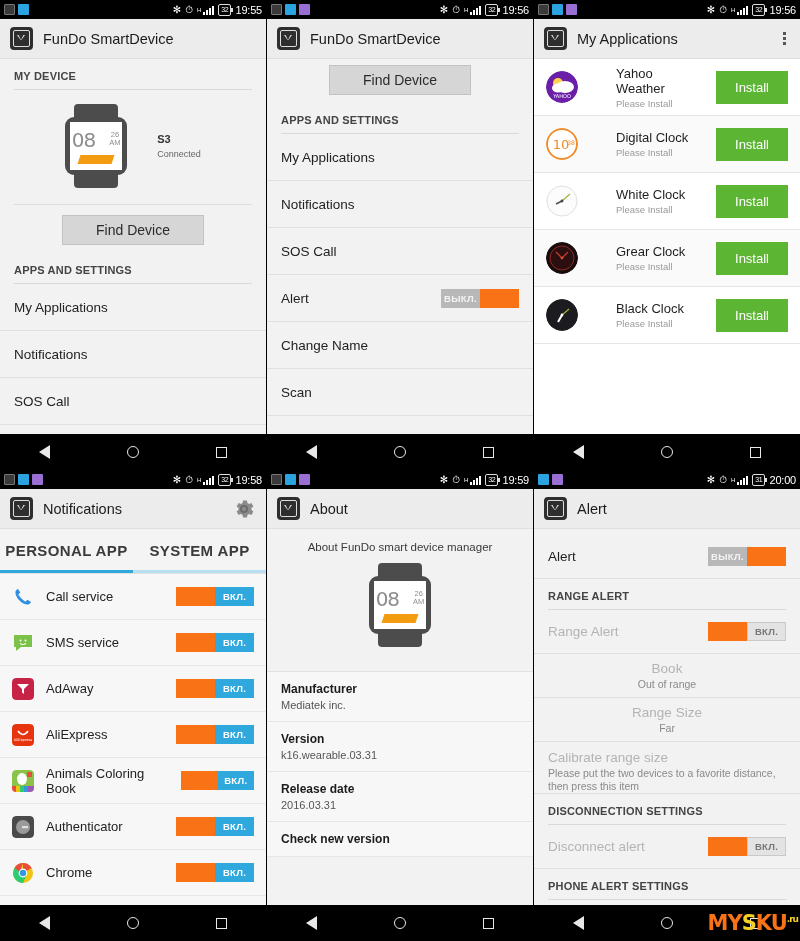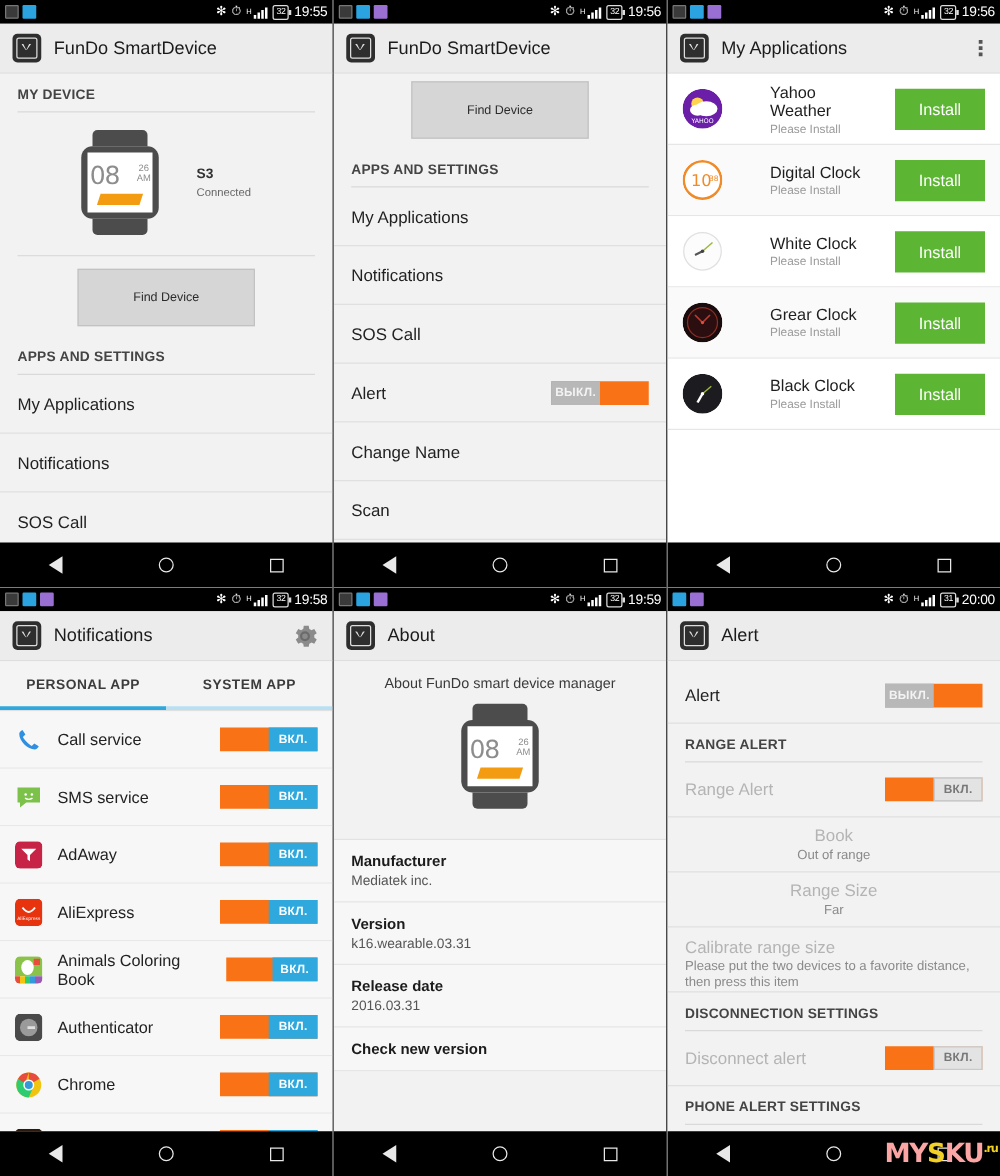--- a/index.html
+++ b/index.html
@@ -140,23 +140,23 @@
   .face-mm { display: flex; flex-direction: column; font-size: 7.5px; color: #8d8d8d; line-height: 8px; }
   .face-bar {
     width: 34px; height: 9px; background: #f39c12; margin-top: 4px;
     transform: skewX(-18deg);
   }
   .device-meta { margin-left: 30px; }
   .device-name { font-size: 11px; font-weight: bold; color: #333; }
   .device-state { font-size: 9px; color: #666; margin-top: 4px; }
 
   .find-btn {
-    display: block; margin: 0 auto; width: 142px; height: 46px;
+    display: block; margin: 0 auto; width: 142px; height: 30px;
     background: #d6d6d6; border: 1px solid #c2c2c2;
-    font-size: 10px; color: #2b2b2b; cursor: pointer;
+    font-size: 14px; color: #2b2b2b; cursor: pointer;
     font-family: "Liberation Sans", sans-serif;
   }
   .divider-top { border-top: 1px solid #dcdcdc; margin: 6px 14px 10px; }
 
   
   .applist { background: #fff; }
   .app-row {
     display: flex; align-items: center; gap: 11px;
     padding: 9px 12px; border-bottom: 1px solid #e6e6e6;
     background: #fff; height: 57px;
@@ -168,21 +168,21 @@
   .app-sub { font-size: 9.5px; color: #9a9a9a; }
   .install-btn {
     margin-left: auto; background: #5cb533; color: #fff;
     font-size: 13px; border: none; padding: 9px 16px; cursor: pointer;
     font-family: "Liberation Sans", sans-serif; min-width: 72px;
   }
 
   
   .tabs { display: flex; background: #f4f4f4; border-bottom: 1px solid #e0e0e0; }
   .tab {
-    flex: 1; text-align: center; font-size: 11px; font-weight: bold;
+    flex: 1; text-align: center; font-size: 15px; font-weight: bold;
     color: #3b3b3b; padding: 13px 0 11px; letter-spacing: 0.4px;
     border-bottom: 3px solid #b9dff2; cursor: pointer;
   }
   .tab.active { border-bottom-color: #2fa8dd; }
 
   
   .nrow {
     display: flex; align-items: center; gap: 12px;
     height: 46px; padding: 0 12px; border-bottom: 1px solid #e8e8e8;
     background: #f7f7f7; font-size: 13px; color: #222;
@@ -204,21 +204,21 @@
   }
   .nav-back { width: 0; height: 0; border-top: 7px solid transparent; border-bottom: 7px solid transparent; border-right: 11px solid #e8e8e8; }
   .nav-home { width: 12px; height: 12px; border: 1.7px solid #e8e8e8; border-radius: 50%; }
   .nav-recent { width: 11px; height: 11px; border: 1.7px solid #e8e8e8; }
 
   .watermark {
     position: absolute; right: 2px; top: 50%; transform: translateY(-50%);
     font-size: 21px; font-weight: bold; letter-spacing: -1px;
     font-family: "DejaVu Sans", sans-serif; line-height: 1;
   }
-  .wm-w { color: #fca5a5; text-align: center; }
+  .wm-w { color: #f97316; text-align: center; }
   .wm-y { color: #f2d024; }
   .wm-ru { font-size: 9px; color: #f2d024; vertical-align: super; }
 </style>
 </head>
 <body>
 
 <div class="grid">
 
   <div class="panel">
     <div class="statusbar">

